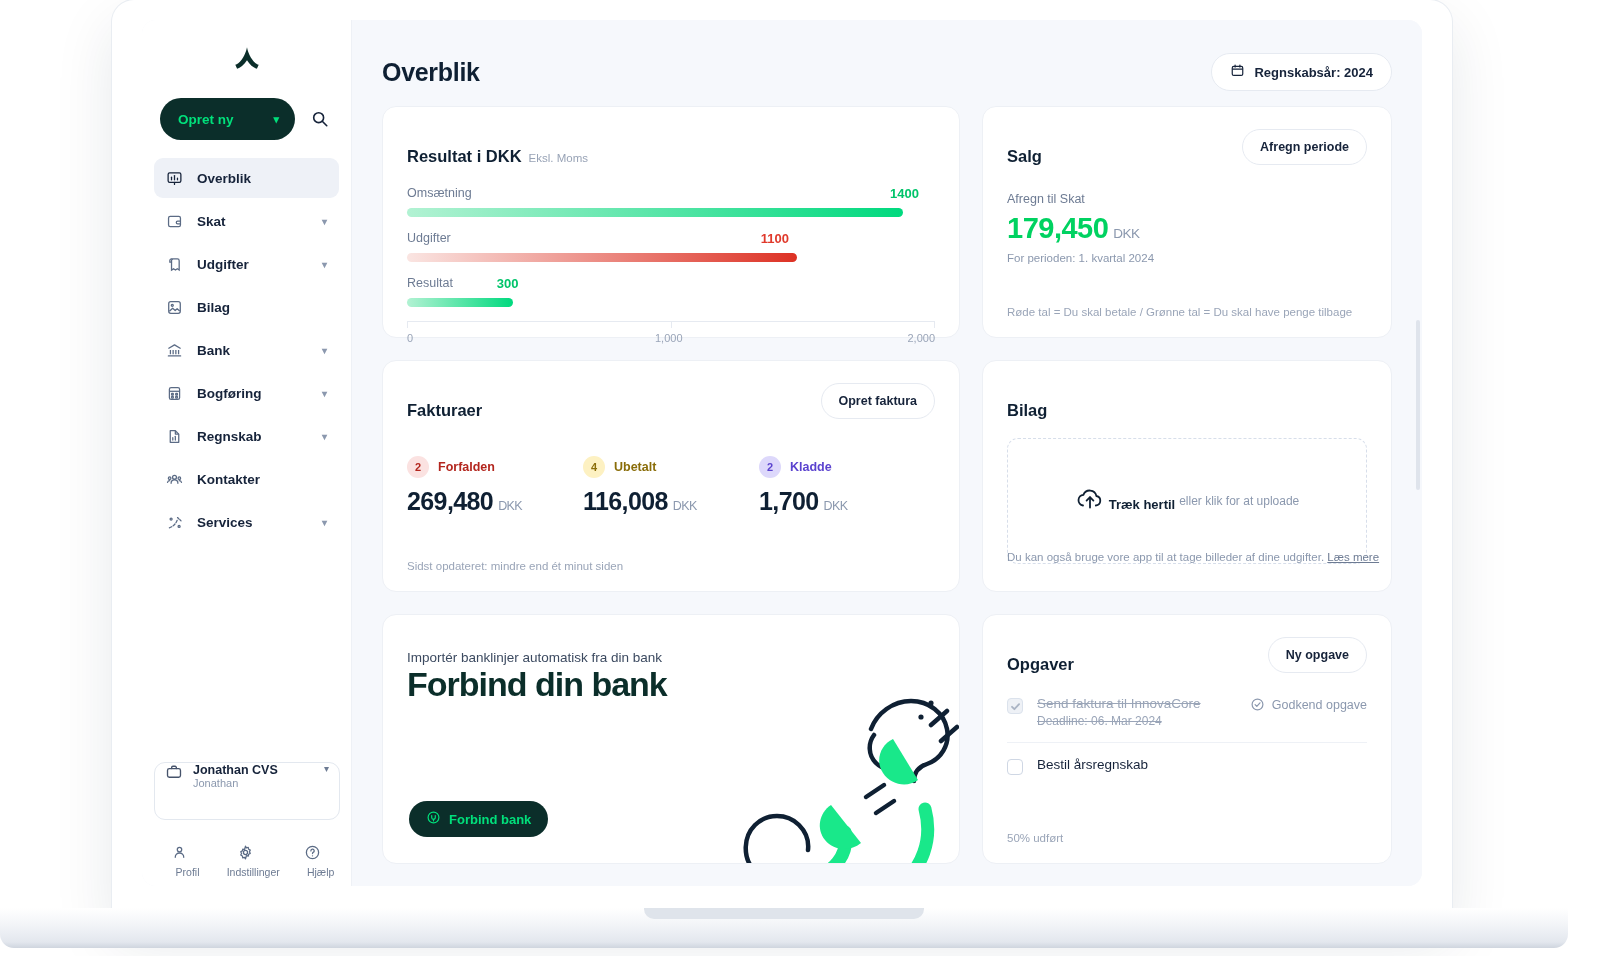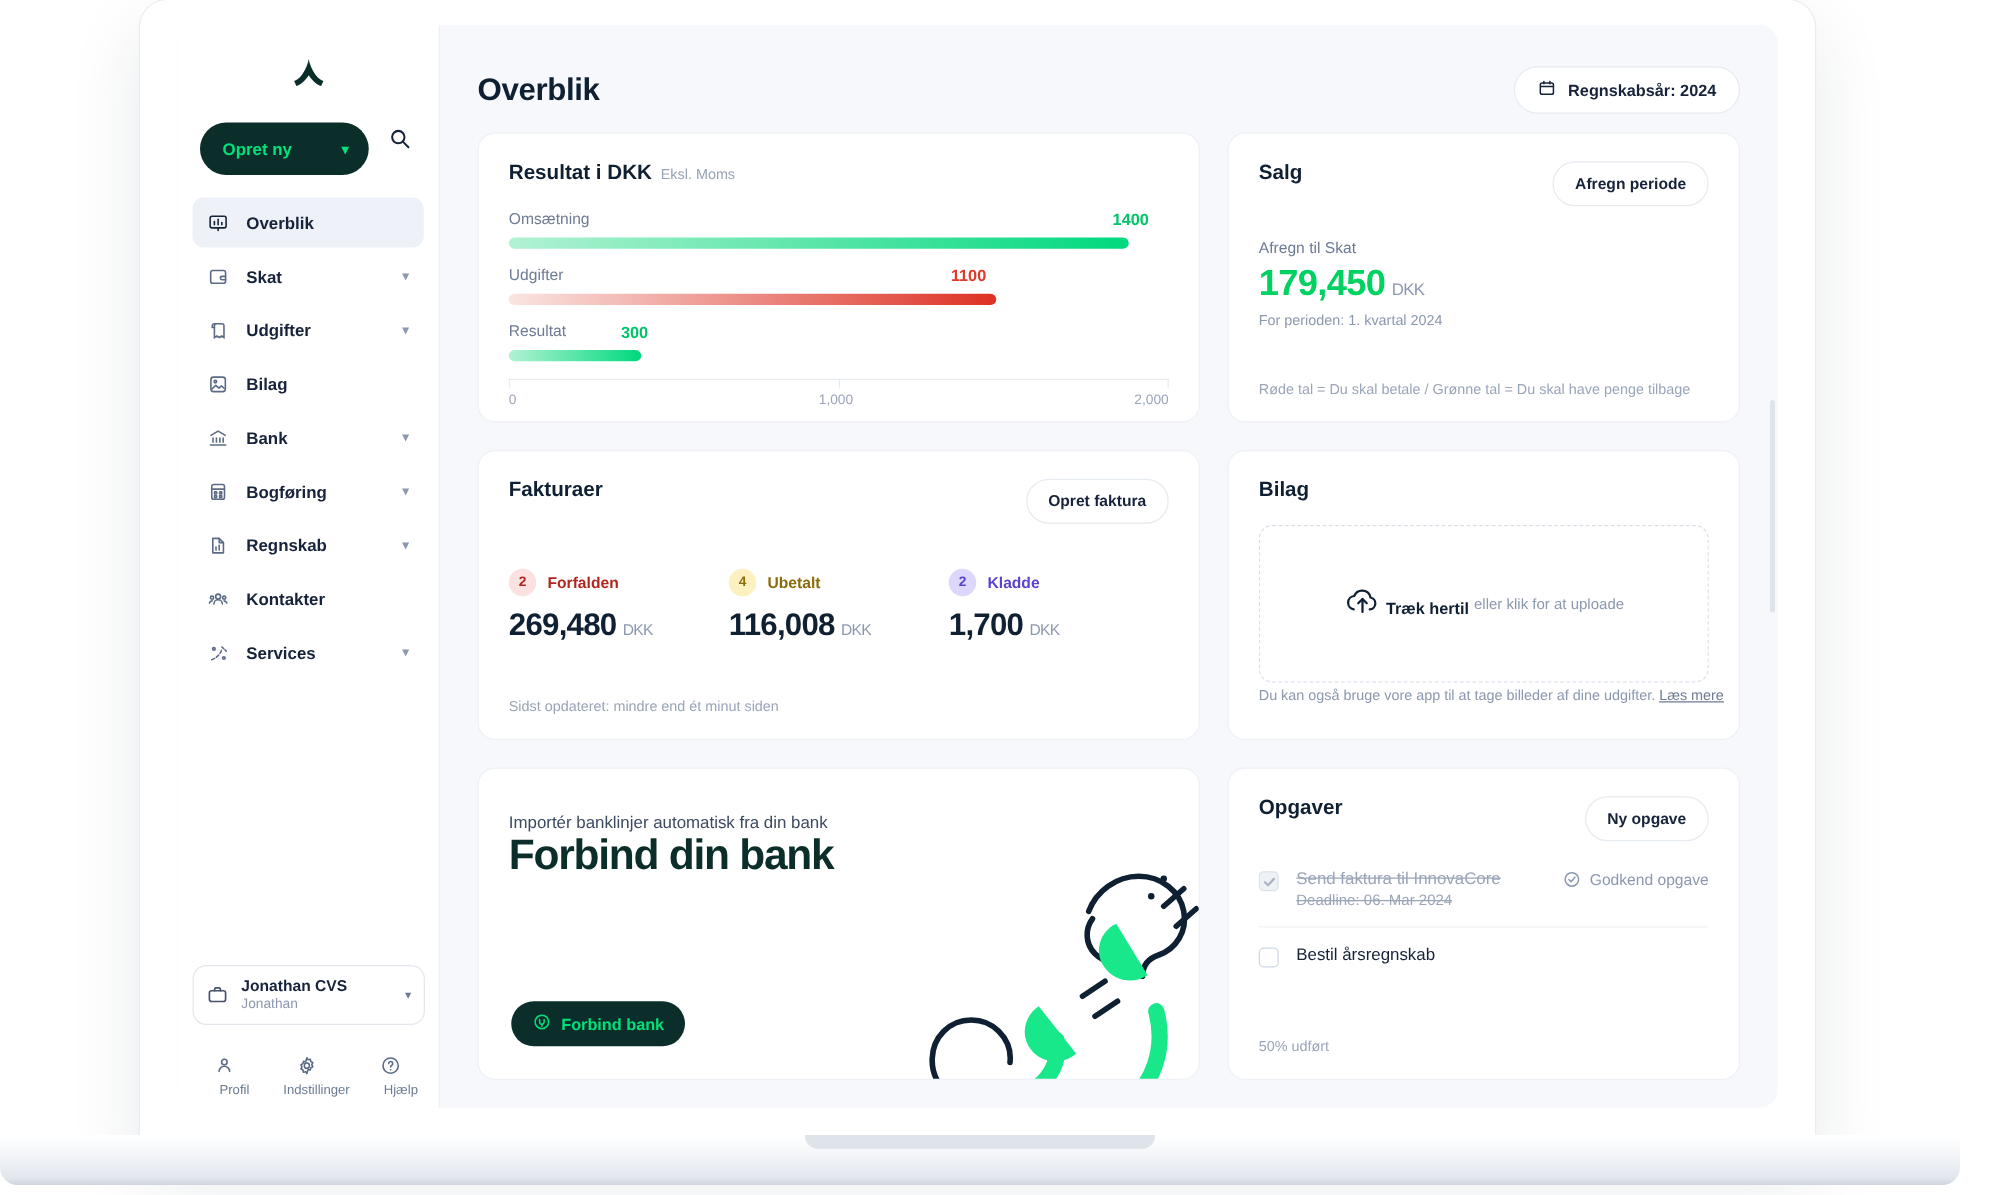--- a/index.html
+++ b/index.html
@@ -46,21 +46,21 @@
   #sidebar {
     position: absolute; left: 0; top: 0;
     width: 210px; height: 866px;
     background: #ffffff;
     border-right: 1px solid #eef1f6;
   }
   #logo-wrap { height: 76px; display:flex; align-items:center; justify-content:center; }
   #logo { width: 36px; height: 28px; }
 
   #create-row {
-    display: flex; align-items: flex-start; gap: 12px;
+    display: flex; align-items: center; gap: 12px;
     padding: 0 18px; margin-top: 2px;
   }
   #create-btn {
     flex: 1; height: 42px;
     background: #0b2e2a; color: #00e07b;
     border: none; border-radius: 22px;
     display: flex; align-items: center; justify-content: space-between;
     padding: 0 16px 0 18px;
     font-size: 13.5px; font-weight: 700; cursor: pointer;
     font-family: "Liberation Sans", sans-serif;
@@ -80,23 +80,23 @@
   }
   .nav-item.active { background: #eef1f7; }
   .nav-ico { width: 18px; height: 18px; margin-right: 13px; flex: 0 0 18px;
              color:#5b6b85; display:flex; align-items:center; }
   .nav-item.active .nav-ico { color:#16233a; }
   .nav-label { flex: 1; }
   .nav-chev { color: #8b98ae; font-size: 10px; }
 
   #footer-card {
     position: absolute; left: 12px; bottom: 66px;
-    width: 186px; height: 48px;
+    width: 186px; height: 58px;
     border: 1px solid #e3e8ef; border-radius: 11px;
-    display: flex; align-items: center; padding: 0 10px; cursor: pointer;
+    display: flex; padding: 0 10px; cursor: pointer;
     background:#fff;
   }
   #footer-card .fc-ico { width:18px;height:18px;margin-right:10px;color:#46536b;}
   #footer-card .fc-txt { flex:1; line-height: 1.15; }
   .fc-name { font-size: 12.5px; font-weight: 700; color:#16233a; }
   .fc-sub  { font-size: 11px; color:#8b98ae; }
   #footer-card .fc-chev { color:#6d7b93; font-size:10px; }
 
   #footer-actions {
     position: absolute; left: 12px; bottom: 8px; width: 186px;
@@ -117,21 +117,21 @@
     display:flex; align-items:center; gap:9px; padding: 0 18px;
     font-size: 13px; font-weight:700; color:#16233a; cursor:pointer;
     font-family:"Liberation Sans",sans-serif;
   }
 
   #grid { padding: 10px 30px 0 30px; display:grid;
           grid-template-columns: 1fr 1fr; gap: 22px; }
   .card { background:#fff; border:1px solid #edf0f5; border-radius:14px;
           padding: 22px 24px; position:relative; }
   .card-head { display:flex; align-items:flex-start; justify-content:space-between; }
-  .card-title { font-size:16.5px; font-weight:800; color:#0f2033; }
+  .card-title { font-size:16.5px; font-weight:800; color:#0f2033;margin-top:18px; }
   .card-title .sub { font-size:11.5px; font-weight:400; color:#98a3b6; margin-left:7px;}
   .pill-btn { height:36px; background:#fff; border:1px solid #e6eaf1; border-radius:18px;
               padding:0 17px; font-size:12.5px; font-weight:700; color:#16233a;
               cursor:pointer; font-family:"Liberation Sans",sans-serif; }
 
   
   #chart-card { height: 232px; }
   #chart { margin-top: 20px; }
   .bar-row { margin-bottom: 14px; }
   .bar-head { display:flex; align-items:baseline; height:16px; position:relative; }

